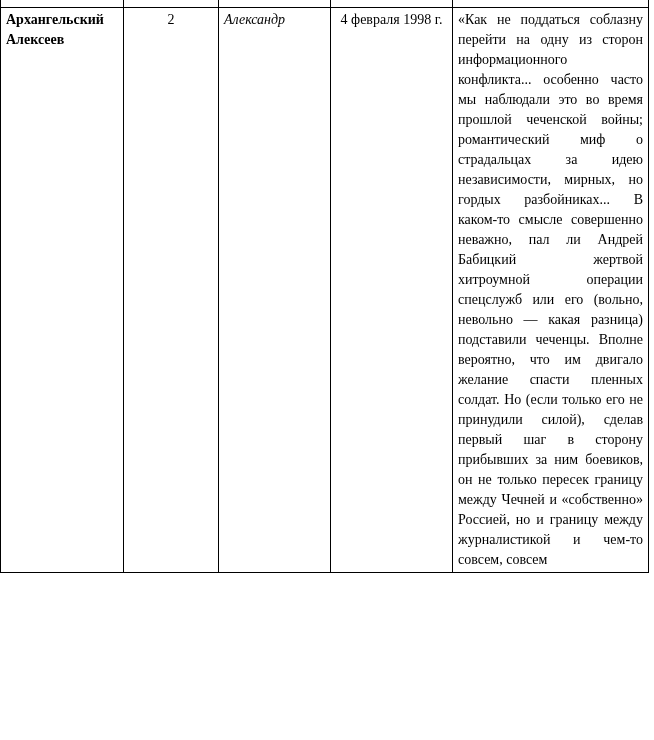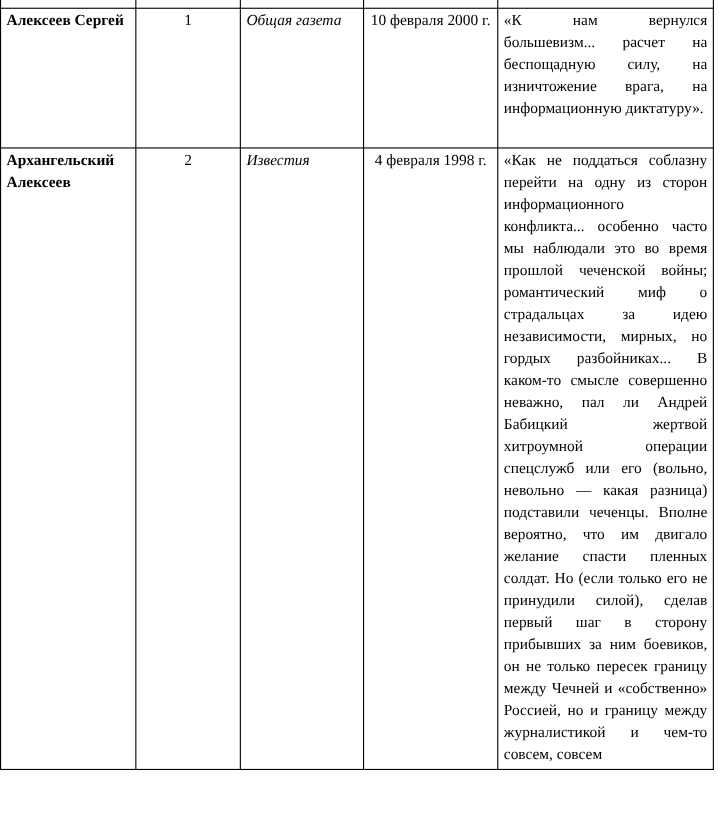--- a/index.html
+++ b/index.html
@@ -68,29 +68,22 @@
       <col style="width:196px">
     </colgroup>
     <tbody>
       <tr class="partial-row">
         <td></td>
         <td></td>
         <td></td>
         <td></td>
         <td></td>
       </tr>
-      <tr class="data-row-1">
-        <td class="c-author">Алексеев Сергей</td>
-        <td class="c-number">1</td>
-        <td class="c-paper">Общая газета</td>
-        <td class="c-date">10 февраля 2000 г.</td>
-        <td class="c-quote">«К нам вернулся большевизм... расчет на беспощадную силу, на изничтожение врага, на информационную диктатуру».</td>
-      </tr>
       <tr class="data-row-2">
         <td class="c-author">Архангельский Алексеев</td>
         <td class="c-number">2</td>
-        <td class="c-paper">Известия</td>
+        <td class="c-paper">Александр</td>
         <td class="c-date">4 февраля 1998 г.</td>
         <td class="c-quote">«Как не поддаться соблазну перейти на одну из сторон информационного конфликта... особенно часто мы наблюдали это во время прошлой чеченской войны; романтический миф о страдальцах за идею независимости, мирных, но гордых разбойниках... В каком-то смысле совершенно неважно, пал ли Андрей Бабицкий жертвой хитроумной операции спецслужб или его (вольно, невольно — какая разница) подставили чеченцы. Вполне вероятно, что им двигало желание спасти пленных солдат. Но (если только его не принудили силой), сделав первый шаг в сторону прибывших за ним боевиков, он не только пересек границу между Чечней и «собственно» Россией, но и границу между журналистикой и чем-то совсем, совсем</td>
       </tr>
     </tbody>
   </table>
 </div>
 
 </body></html>

